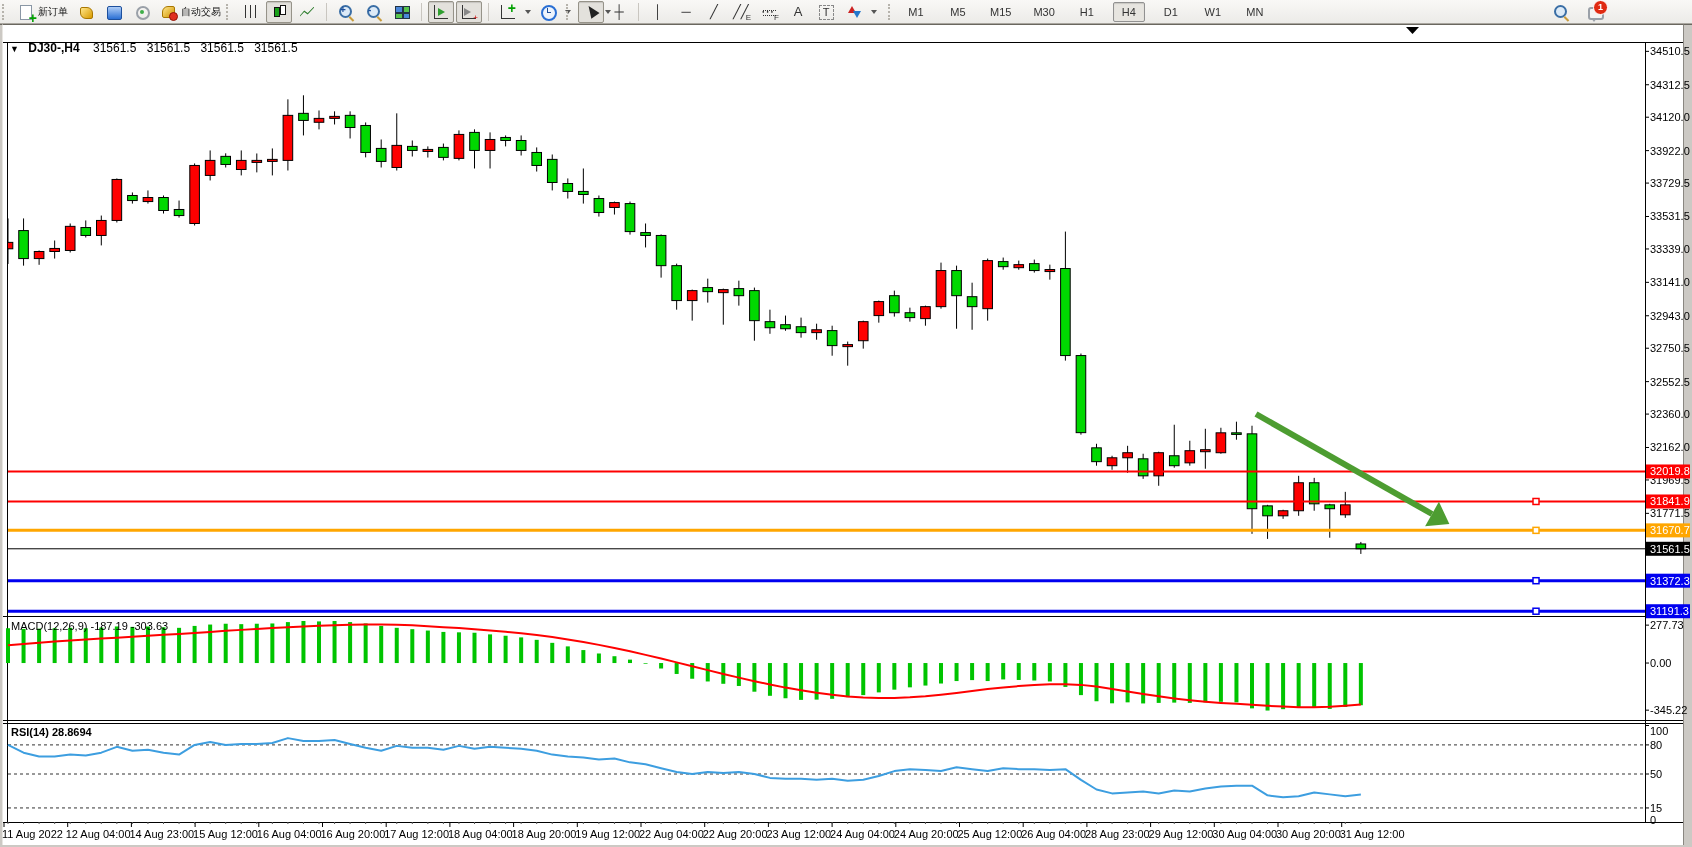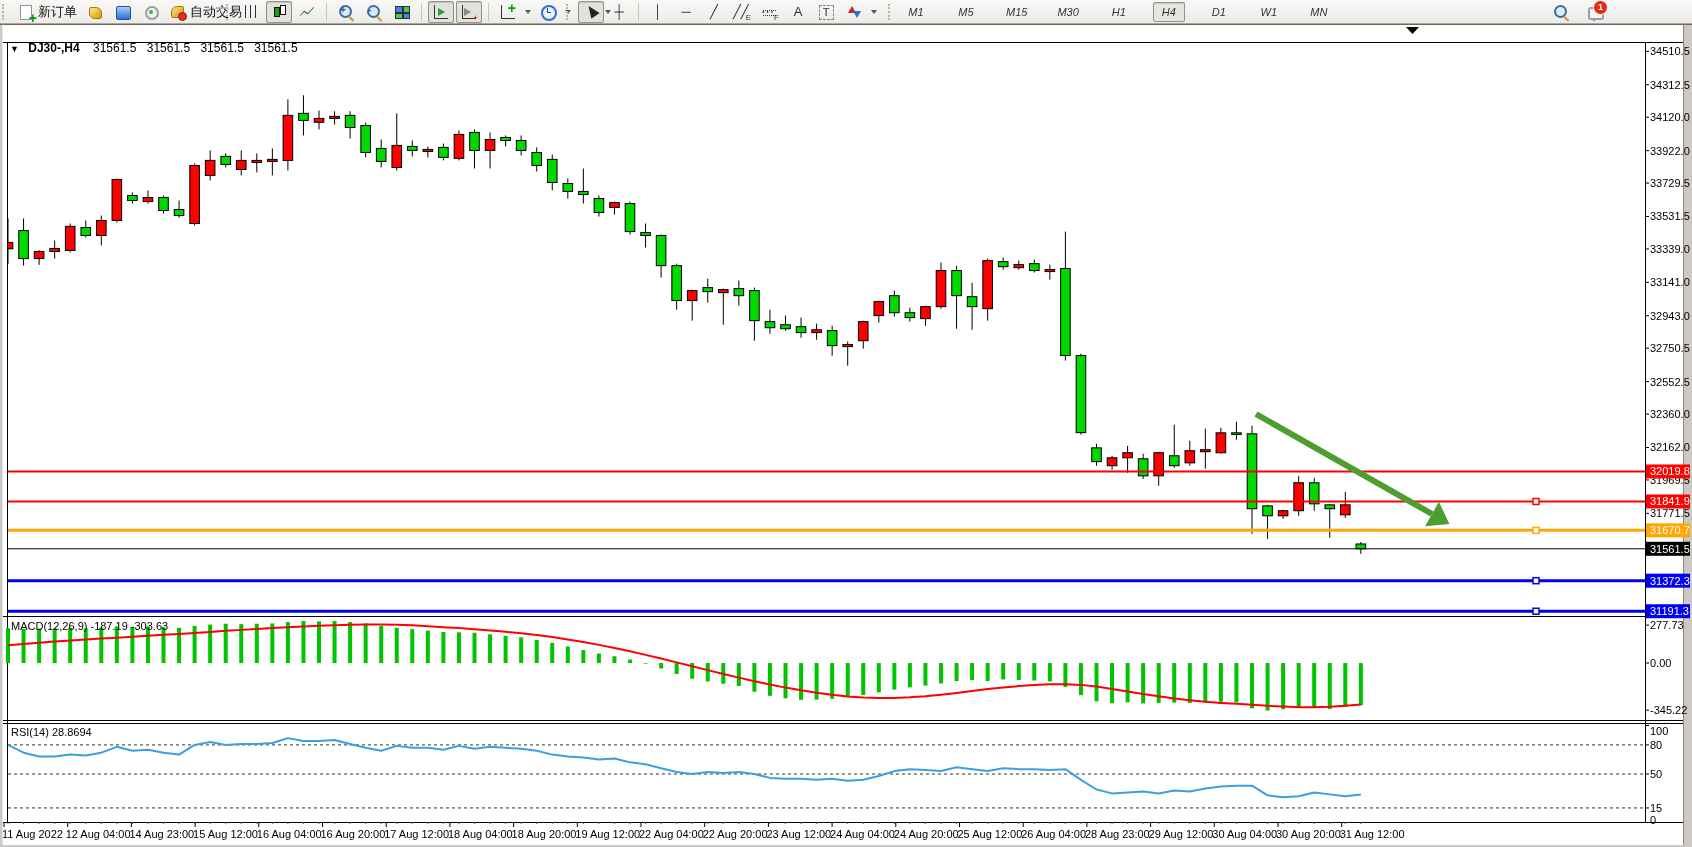--- a/index.html
+++ b/index.html
@@ -6,21 +6,21 @@
     font-family:"Liberation Sans","DejaVu Sans",sans-serif;-webkit-font-smoothing:none;}
   
   .toolbar{position:absolute;left:0;top:0;width:1692px;height:23px;
     background:linear-gradient(#f9f8f6,#ecebe8);border-bottom:1px solid #a9a69f;z-index:5;}
   .tgroup{position:absolute;top:0;height:23px;display:flex;align-items:center;gap:2px;}
   .grip{width:4px;height:16px;border-left:2px dotted #b6b3ac;margin-right:4px;}
   .vsep{width:1px;height:18px;background:#c9c6c0;margin:0 4px;}
   .tbtn{height:20px;min-width:20px;display:flex;align-items:center;justify-content:center;
     border:1px solid transparent;border-radius:2px;font-size:12px;color:#222;cursor:default;padding:0 2px;}
   .tbtn.pressed{background:#e3e1dc;border:1px solid #969389;box-shadow:inset 0 1px 1px #00000022;}
-  .tbtn .lbl{font-size:13px;color:#111;margin-left:3px;white-space:nowrap;}
+  .tbtn .lbl{font-size:10px;color:#111;margin-left:3px;white-space:nowrap;}
   .tf{font-size:11px;color:#333;padding:0 5px;height:18px;}
   .tf.pressed{background:#e7e5e0;border:1px solid #919191;}
   .ico{position:relative;width:18px;height:18px;display:inline-block;}
   .dd{width:0;height:0;border-left:3px solid transparent;border-right:3px solid transparent;
     border-top:4px solid #555;margin:0 2px;}
   
   .doc{position:absolute;left:3px;top:2px;width:10px;height:13px;background:#fff;border:1px solid #8a97a5;}
   .plusg{position:absolute;right:-2px;bottom:-3px;color:#00a000;font-weight:bold;font-size:14px;line-height:12px;}
   .gold{position:absolute;left:3px;top:4px;width:11px;height:10px;border-radius:2px 6px 2px 6px;
     background:linear-gradient(135deg,#ffe68a,#d99b00);border:1px solid #a97700;}
@@ -569,21 +569,21 @@
 
 <div class="chart-header">
   <span class="oneclick">▼</span>
   <span class="sym">DJ30-,H4</span>
   <span class="num">31561.5</span>
   <span class="num">31561.5</span>
   <span class="num">31561.5</span>
   <span class="num">31561.5</span>
 </div>
 <div class="paneLabel" style="left:11px;top:620px;">MACD(12,26,9) -187.19 -303.63</div>
-<div class="paneLabel" style="left:11px;top:726px;">RSI(14) 28.8694</div>
+<div class="paneLabel" style="left:11px;top:726px;font-weight:bold;">RSI(14) 28.8694</div>
 
 <div class="toolbar">
 
   <div class="tgroup" style="left:2px;">
     <div class="grip"></div>
     <div class="tbtn">
       <span class="ico">
           <span class="doc"></span>
           <span class="plusg">+</span>
         </span>
@@ -730,21 +730,21 @@
       <span class="ico">
           <span style="position:absolute;left:3px;top:3px;width:0;height:0;border-left:4px solid transparent;border-right:4px solid transparent;border-bottom:7px solid #c22;"></span>
           <span style="position:absolute;left:8px;top:8px;width:0;height:0;border-left:4px solid transparent;border-right:4px solid transparent;border-top:7px solid #27c;"></span>
         </span>
     </div>
     <span class="dd"></span>
   </div>
 
   <div class="tgroup" style="left:888px;">
     <div class="grip"></div>
-    <span id="tf-container" style="display:flex;align-items:flex-end;gap:18px;font-style:italic;">
+    <span id="tf-container" style="display:flex;align-items:flex-end;gap:10px;">
         <div class="tbtn tf">M1</div>
         <div class="tbtn tf">M5</div>
         <div class="tbtn tf">M15</div>
         <div class="tbtn tf">M30</div>
         <div class="tbtn tf">H1</div>
         <div class="tbtn tf pressed">H4</div>
         <div class="tbtn tf">D1</div>
         <div class="tbtn tf">W1</div>
         <div class="tbtn tf">MN</div>
       </span>

